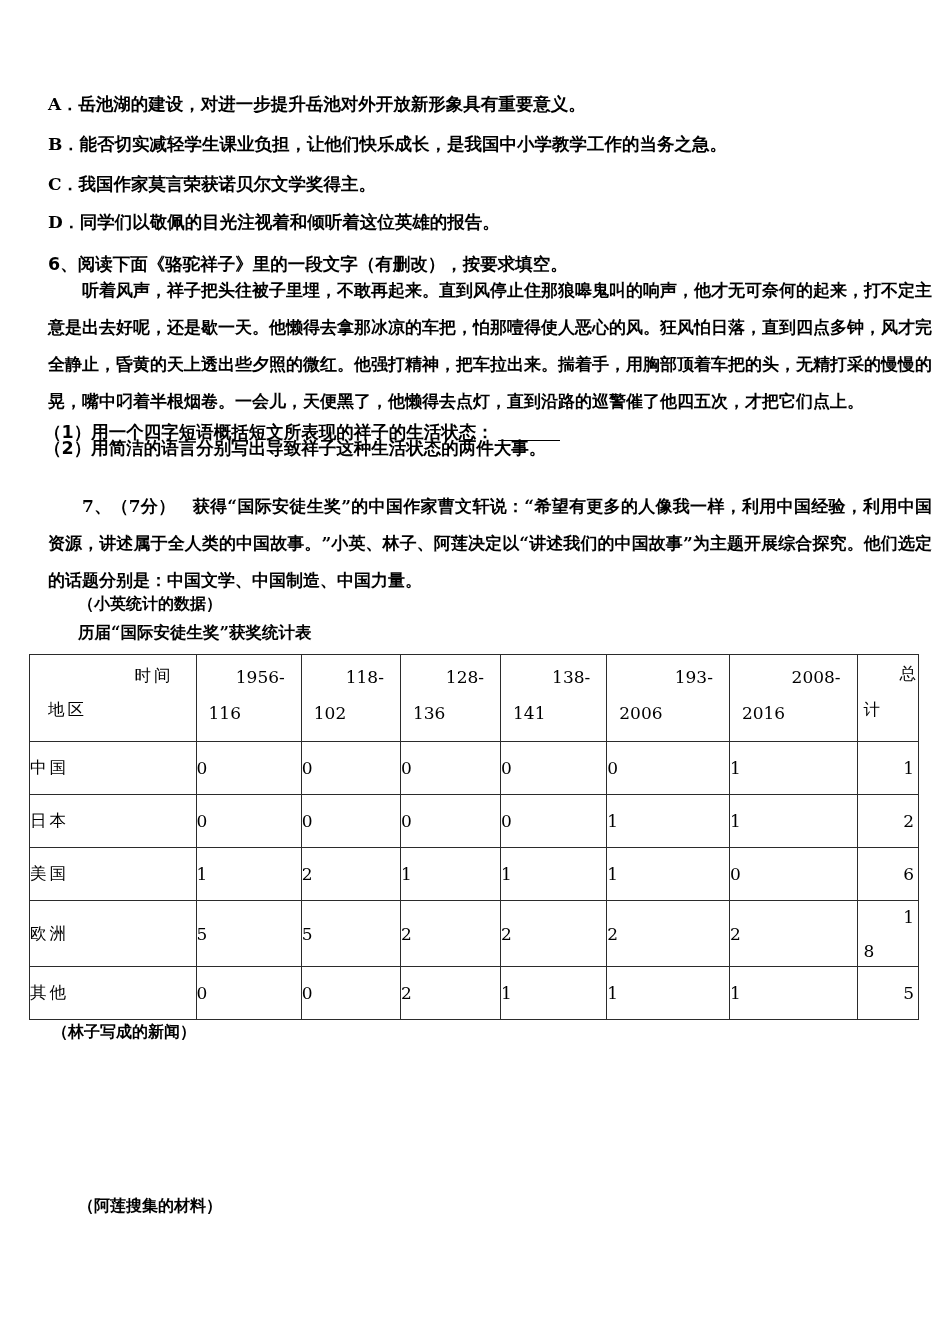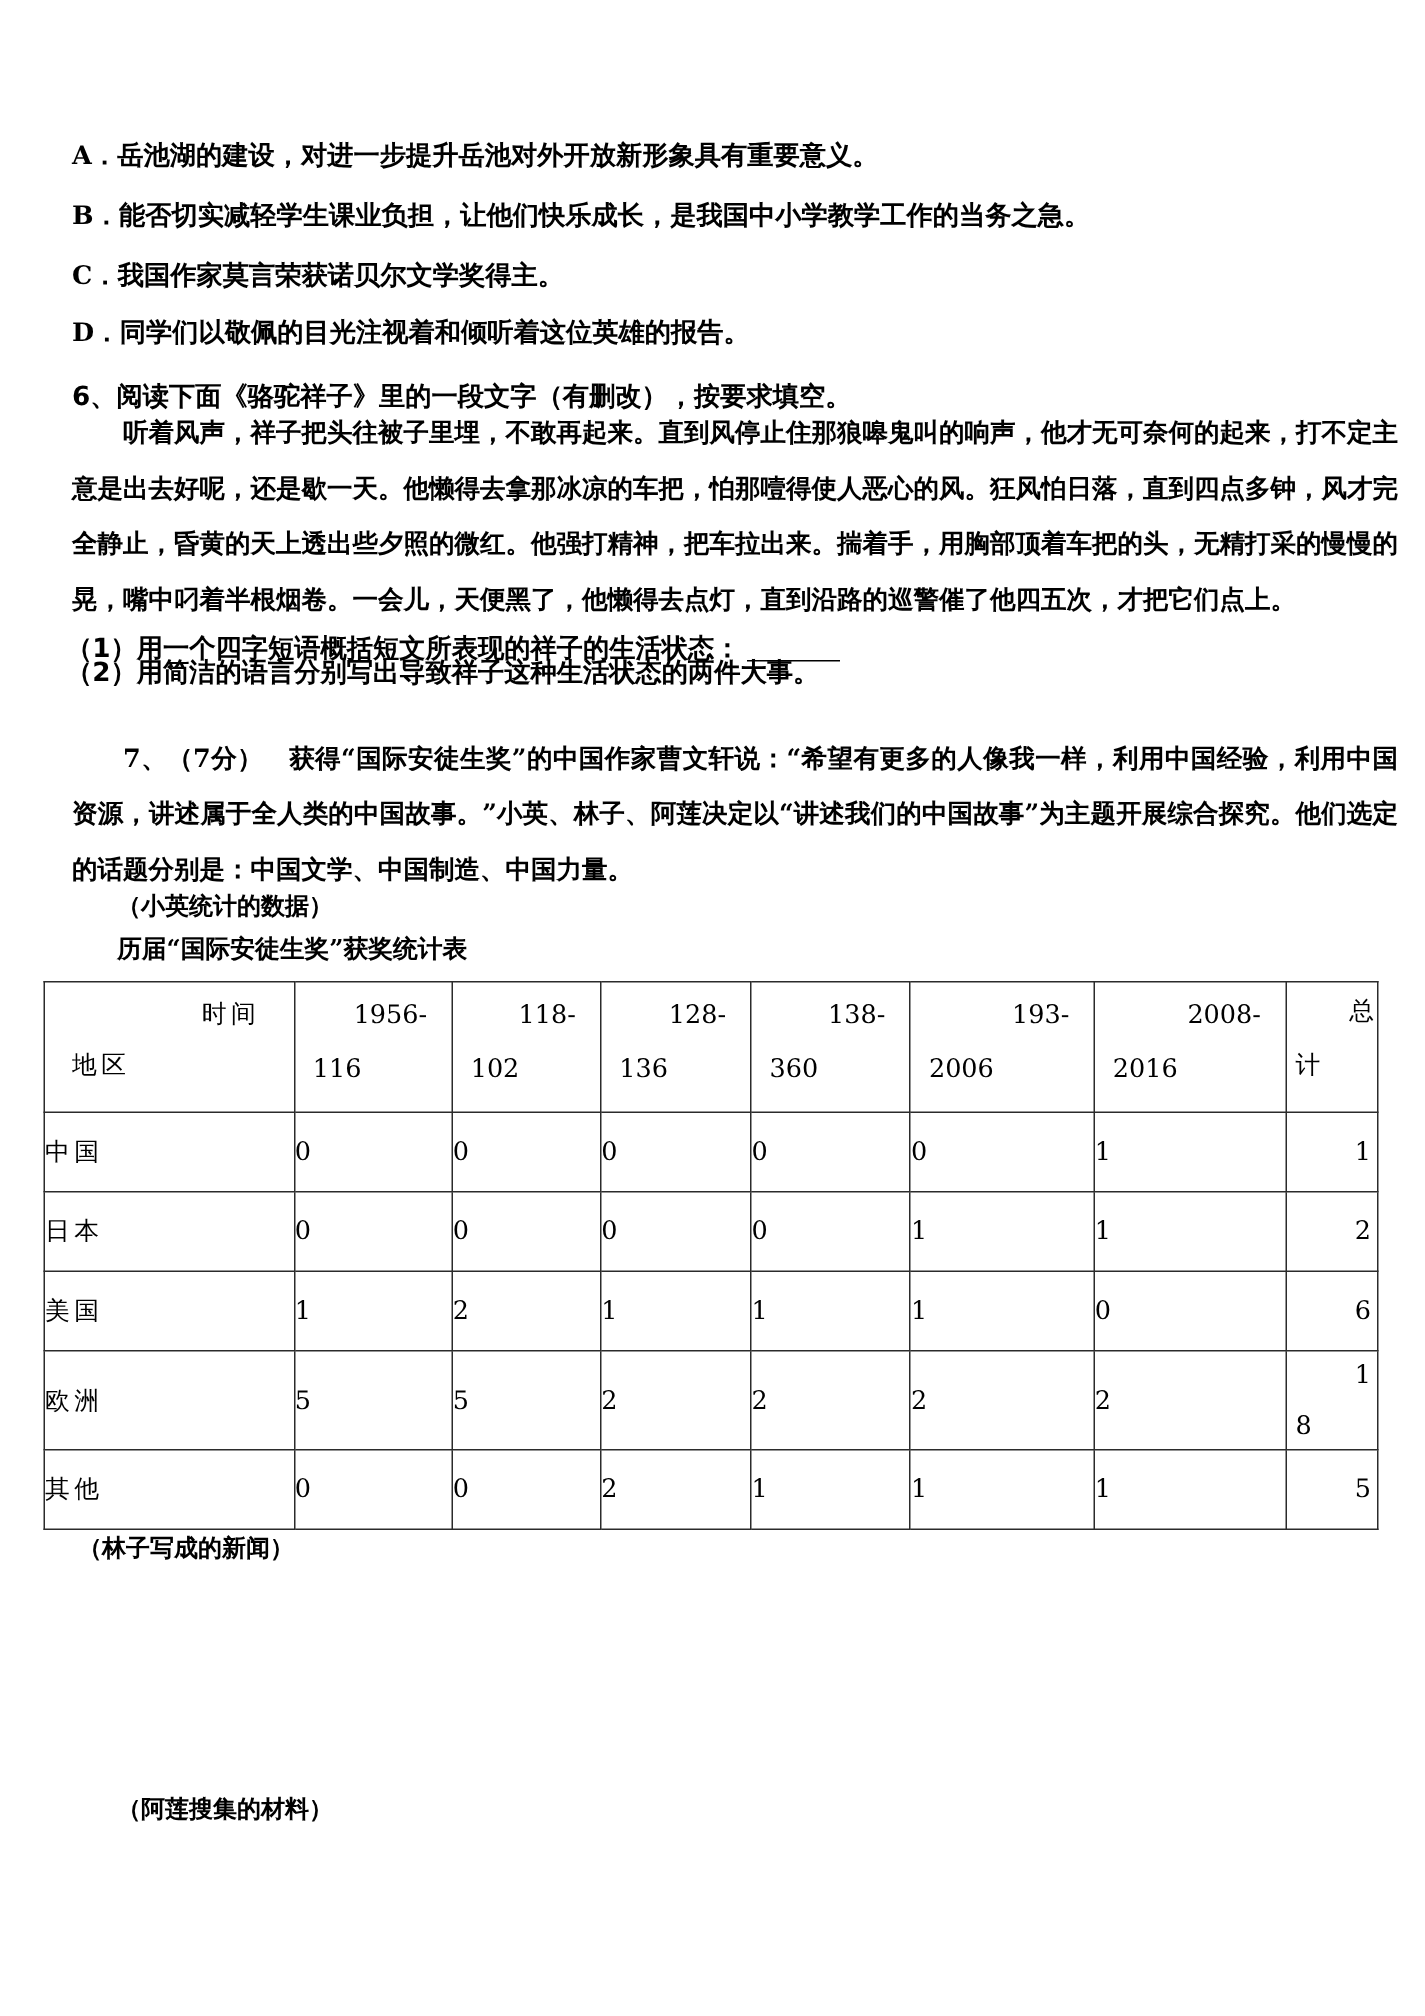--- a/index.html
+++ b/index.html
@@ -215,21 +215,21 @@
   <div class="opt-line" style="top:176px;">
     <span class="opt-letter">C．</span><span class="opt-text">我国作家莫言荣获诺贝尔文学奖得主。</span>
   </div>
 
   <div class="opt-line" style="top:214px;">
     <span class="opt-letter">D．</span><span class="opt-text">同学们以敬佩的目光注视着和倾听着这位英雄的报告。</span>
   </div>
 
   <div class="q-line" style="top:252px;">6、阅读下面《骆驼祥子》里的一段文字（有删改），按要求填空。</div>
 
-  <div class="para" style="top:272px;font-family:Liberation Mono, monospace;">
+  <div class="para" style="top:272px;">
     <span class="indent"></span><span>听着风声，祥子把头往被子里埋，不敢再起来。直到风停止住那狼嗥鬼叫的响声，他才无可奈何的起来，打不定主意是出去好呢，还是歇一天。他懒得去拿那冰凉的车把，怕那噎得使人恶心的风。狂风怕日落，直到四点多钟，风才完全静止，昏黄的天上透出些夕照的微红。他强打精神，把车拉出来。揣着手，用胸部顶着车把的头，无精打采的慢慢的晃，嘴中叼着半根烟卷。一会儿，天便黑了，他懒得去点灯，直到沿路的巡警催了他四五次，才把它们点上。</span>
   </div>
 
   <div class="sub-q" style="top:420px;">
     <span>（1）用一个四字短语概括短文所表现的祥子的生活状态：</span><span class="blank-ul"></span>
   </div>
 
   <div class="sub-q" style="top:436px;">（2）用简洁的语言分别写出导致祥子这种生活状态的两件大事。</div>
 
   <div class="para" style="top:488px; left:48px; width:884px; line-height:37px;">
@@ -264,21 +264,21 @@
         <td class="hdr-range">
           <span class="r1">118-</span>
           <span class="r2">102</span>
         </td>
         <td class="hdr-range">
           <span class="r1">128-</span>
           <span class="r2">136</span>
         </td>
         <td class="hdr-range">
           <span class="r1">138-</span>
-          <span class="r2">360</span>
+          <span class="r2">141</span>
         </td>
         <td class="hdr-range">
           <span class="r1">193-</span>
           <span class="r2">2006</span>
         </td>
         <td class="hdr-range">
           <span class="r1">2008-</span>
           <span class="r2">2016</span>
         </td>
         <td class="hdr-total">

